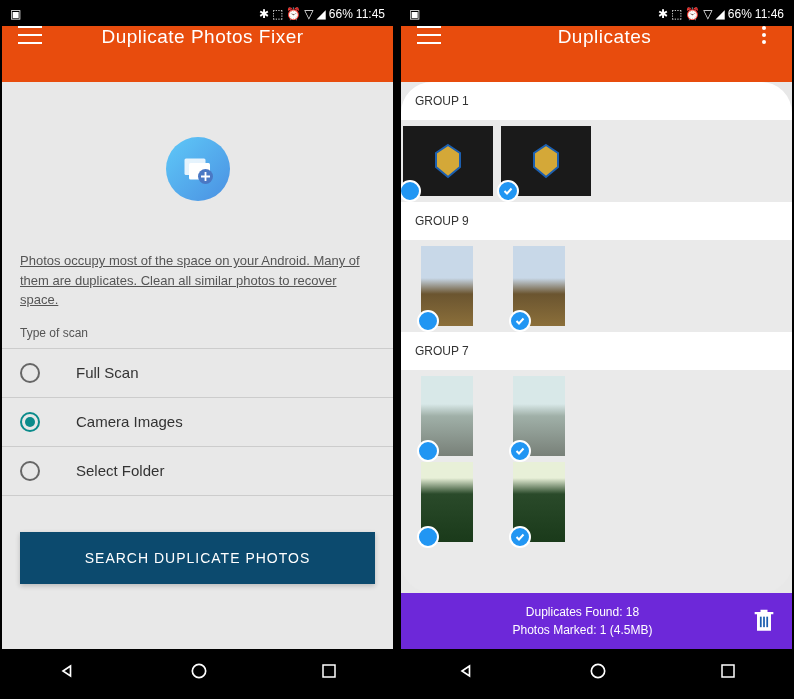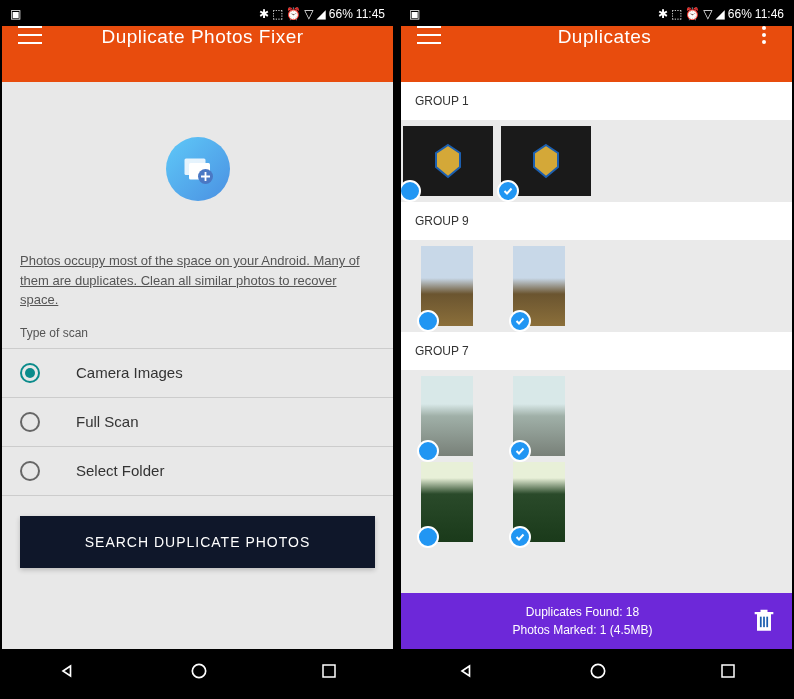--- a/index.html
+++ b/index.html
@@ -20,24 +20,24 @@
 .hero-icon svg { width: 36px; height: 36px; }
 .description { color: #555; font-size: 13px; padding: 0 18px; text-align: left; line-height: 1.5; text-decoration: underline; }
 .section-label { color: #555; font-size: 12px; padding: 16px 18px 8px; text-align: left; }
 .radio-list { background: #e8e8e8; }
 .radio-item { display: flex; align-items: center; padding: 14px 18px; border-bottom: 1px solid #ccc; cursor: pointer; }
 .radio-item:first-child { border-top: 1px solid #ccc; }
 .radio { width: 20px; height: 20px; border: 2px solid #666; border-radius: 50%; margin-right: 36px; position: relative; }
 .radio.selected { border-color: #0b8b8b; }
 .radio.selected::after { content: ''; position: absolute; top: 3px; left: 3px; width: 10px; height: 10px; background: #0b8b8b; border-radius: 50%; }
 .radio-label { color: #333; font-size: 15px; }
-.search-btn { margin: 20px 18px; background: #0f172a; color: #fff; border: none; padding: 18px; font-size: 14px; letter-spacing: 1px; box-shadow: 0 2px 5px rgba(0,0,0,0.2); cursor: pointer; width: calc(100% - 36px); }
+.search-btn { margin: 36px 18px; background: #0c4a6e; color: #fff; border: none; padding: 18px; font-size: 14px; letter-spacing: 1px; box-shadow: 0 2px 5px rgba(0,0,0,0.2); cursor: pointer; width: calc(100% - 36px); }
 .navbar { height: 48px; background: #000; display: flex; align-items: center; justify-content: space-around; }
 .nav-icon { color: #fff; cursor: pointer; }
-.results { flex: 1; overflow-y: auto; background: #eaeaea; }
+.results { flex: 1; overflow-y: auto; background: #eaeaea; border-radius: 31px; }
 .group-header { background: #fff; padding: 12px 14px; font-size: 12px; color: #333; margin-bottom: 6px; }
 .group-photos { display: flex; gap: 8px; padding: 0 2px 6px; }
 .photo-wrap { position: relative; }
 .photo { width: 90px; height: 70px; background: #333; }
 .photo.portrait { width: 52px; height: 80px; }
 .photo.g1 { background: #1a1a1a; display: flex; align-items: center; justify-content: center; }
 .photo.g2 { background: linear-gradient(to bottom, #c8d8e8 40%, #6b5530 60%, #8b6f3a); }
 .photo.g3 { background: linear-gradient(to bottom, #d8e8e8 35%, #a0b0a8 50%, #788078); }
 .photo.g4 { background: linear-gradient(to bottom, #e8f0d8 20%, #2a4a2a 40%, #1a3a1a); }
 .badge-svg { display:block; }
@@ -78,26 +78,26 @@
             <rect x="6" y="8" width="14" height="11" rx="1" fill="#fff"></rect>
             <circle cx="17" cy="17" r="5" fill="#4a78c4"></circle>
             <path d="M17 14 L17 20 M14 17 L20 17" stroke="#fff" stroke-width="1.2"></path>
           </svg>
       </div>
     </div>
     <div class="description">Photos occupy most of the space on your Android. Many of them are duplicates. Clean all similar photos to recover space.</div>
     <div class="section-label">Type of scan</div>
     <div class="radio-list">
       <div class="radio-item">
+        <div class="radio"></div>
+        <div class="radio-label">Full Scan</div>
+      </div>
+      <div class="radio-item">
         <div class="radio selected"></div>
         <div class="radio-label">Camera Images</div>
-      </div>
-      <div class="radio-item">
-        <div class="radio"></div>
-        <div class="radio-label">Full Scan</div>
       </div>
       <div class="radio-item">
         <div class="radio"></div>
         <div class="radio-label">Select Folder</div>
       </div>
     </div>
     <button class="search-btn">SEARCH DUPLICATE PHOTOS</button>
   </div>
   <div class="navbar">
     <span class="nav-icon"><svg width="20" height="20" viewBox="0 0 24 24" fill="none" stroke="#fff" stroke-width="2">

